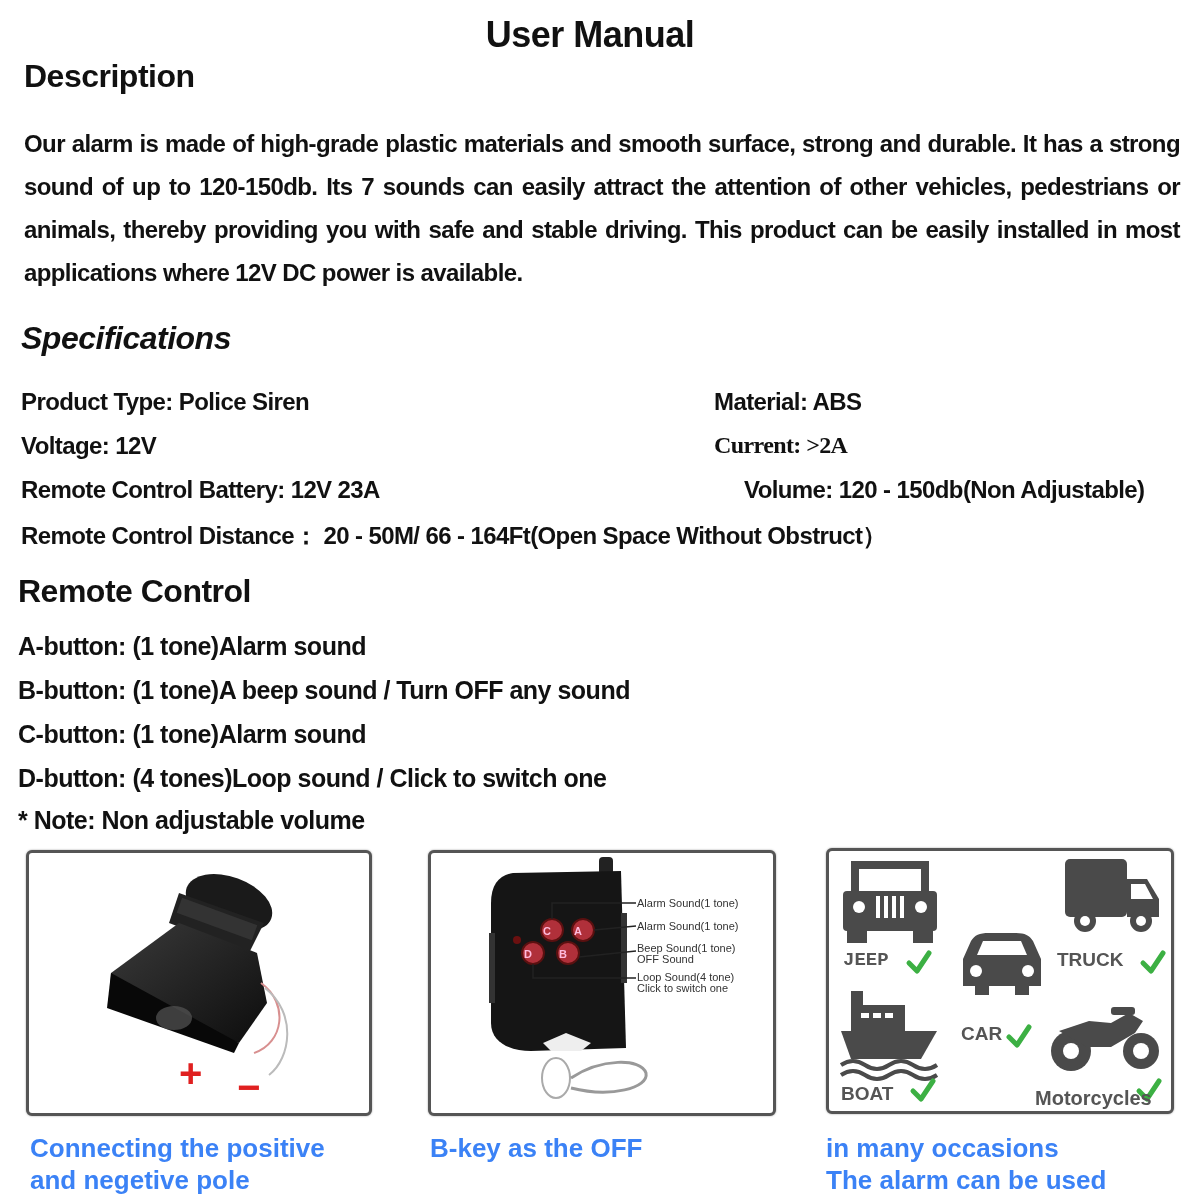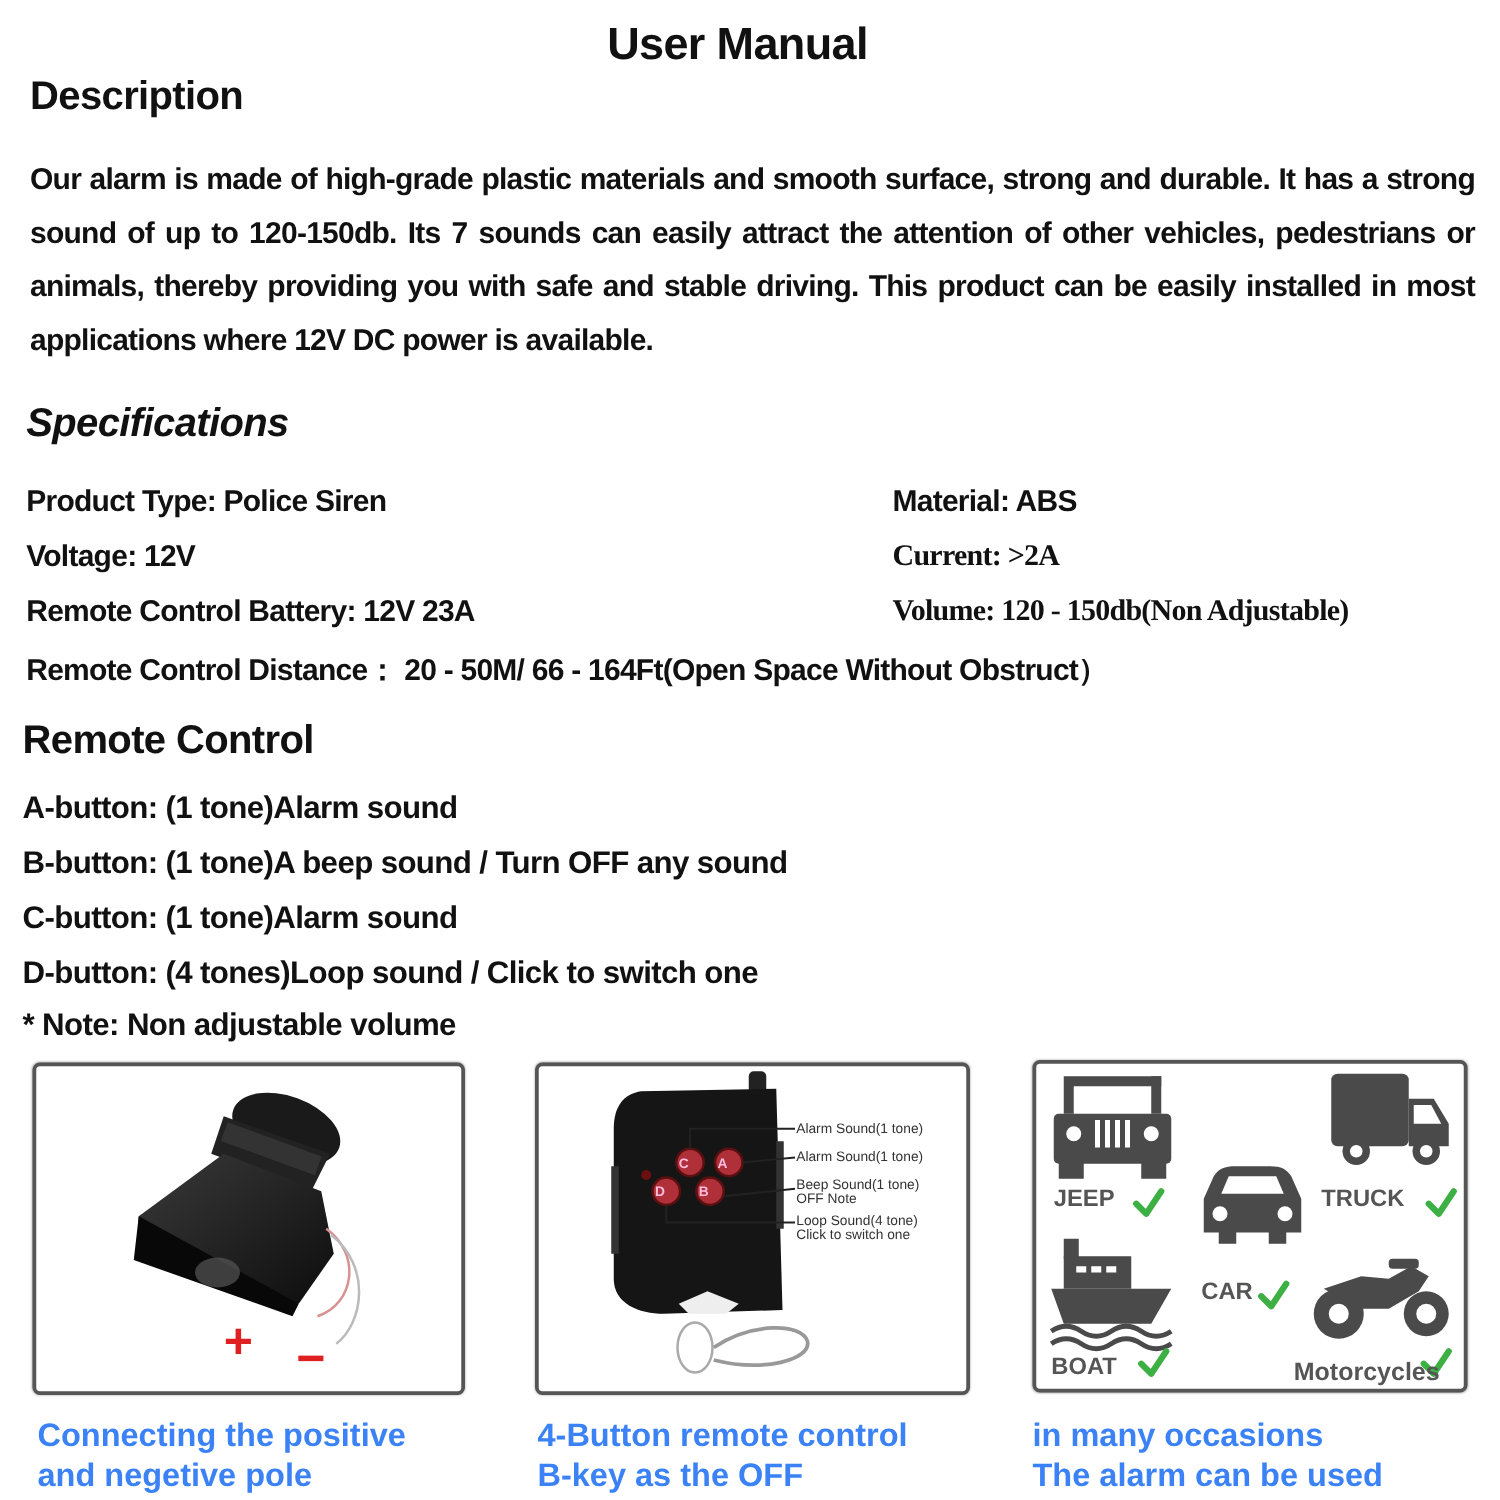--- a/index.html
+++ b/index.html
@@ -22,21 +22,21 @@
 
 <div class="abs h2" style="left:24px;top:58px;">Description</div>
 <div class="abs desc">Our alarm is made of high-grade plastic materials and smooth surface, strong and durable. It has a strong sound of up to 120-150db. Its 7 sounds can easily attract the attention of other vehicles, pedestrians or animals, thereby providing you with safe and stable driving. This product can be easily installed in most applications where 12V DC power is available.</div>
 
 <div class="abs h2" style="left:21px;top:320px;font-style:italic;">Specifications</div>
 <div class="abs spec" style="left:21px;top:388px;">Product Type: Police Siren</div>
 <div class="abs spec" style="left:21px;top:432px;">Voltage: 12V</div>
 <div class="abs spec" style="left:21px;top:476px;">Remote Control Battery: 12V 23A</div>
 <div class="abs spec" style="left:714px;top:388px;">Material: ABS</div>
 <div class="abs spec" style="left:714px;top:432px;font-family:Liberation Serif, serif;">Current: &gt;2A</div>
-<div class="abs spec" style="left:714px;top:476px;font-family:Liberation Serif, serif;">Volume: 120 - 150db(Non Adjustable)</div>
+<div class="abs spec" style="left:744px;top:476px;">Volume: 120 - 150db(Non Adjustable)</div>
 <div class="abs spec" style="left:21px;top:520px;">Remote Control Distance： 20 - 50M/ 66 - 164Ft(Open Space Without Obstruct）</div>
 
 <div class="abs h2" style="left:18px;top:573px;">Remote Control</div>
 <div class="abs rc" style="top:632px;">A-button: (1 tone)Alarm sound</div>
 <div class="abs rc" style="top:676px;">B-button: (1 tone)A beep sound / Turn OFF any sound</div>
 <div class="abs rc" style="top:720px;">C-button: (1 tone)Alarm sound</div>
 <div class="abs rc" style="top:764px;">D-button: (4 tones)Loop sound / Click to switch one</div>
 <div class="abs rc" style="top:806px;">* Note: Non adjustable volume</div>
 
 <div class="abs panel" style="left:26px;top:850px;width:340px;height:260px;">
@@ -92,26 +92,25 @@
     <ellipse cx="125" cy="225" rx="14" ry="20" fill="none" stroke="#aaa" stroke-width="2"></ellipse>
     <path d="M140 225 C170 205 210 205 215 220 C218 235 180 245 140 235" fill="none" stroke="#999" stroke-width="3"></path>
   </svg>
   <div class="abs" style="left:112px;top:72px;font-size:11px;font-weight:bold;color:#fbd;">C</div>
   <div class="abs" style="left:143px;top:72px;font-size:11px;font-weight:bold;color:#fbd;">A</div>
   <div class="abs" style="left:93px;top:95px;font-size:11px;font-weight:bold;color:#fbd;">D</div>
   <div class="abs" style="left:128px;top:95px;font-size:11px;font-weight:bold;color:#fbd;">B</div>
   <div class="abs lbl" style="left:206px;top:45px;">Alarm Sound(1 tone)</div>
   <div class="abs lbl" style="left:206px;top:68px;">Alarm Sound(1 tone)</div>
   <div class="abs lbl" style="left:206px;top:90px;">Beep Sound(1 tone)</div>
-  <div class="abs lbl" style="left:206px;top:101px;">OFF Note</div>
+  <div class="abs lbl" style="left:206px;top:101px;">OFF Sound</div>
   <div class="abs lbl" style="left:206px;top:119px;">Loop Sound(4 tone)</div>
   <div class="abs lbl" style="left:206px;top:130px;">Click to switch one</div>
 </div>
 <div class="abs caption" style="left:430px;top:1132px;">
-  <div>4-Button remote control</div>
   <div>B-key as the OFF</div>
 </div>
 
 <div class="abs panel" style="left:826px;top:848px;width:342px;height:260px;">
   <svg width="342" height="260" viewBox="0 0 342 260">
 
     <g fill="#4a4a4a">
       <path d="M22 10 L100 10 L100 18 L30 18 L30 40 L22 40 Z"></path>
       <rect x="92" y="10" width="8" height="30"></rect>
       <rect x="14" y="40" width="94" height="40" rx="4"></rect>
@@ -163,21 +162,21 @@
     </g>
 
     <g stroke="#3cb043" stroke-width="5" fill="none" stroke-linecap="round" stroke-linejoin="round">
       <path d="M80 112 L88 120 L100 102"></path>
       <path d="M314 112 L322 120 L334 102"></path>
       <path d="M180 186 L188 194 L200 176"></path>
       <path d="M84 240 L92 248 L104 230"></path>
       <path d="M310 240 L318 248 L330 230"></path>
     </g>
   </svg>
-  <div class="abs veh-lbl" style="left:14px;top:98px;">JEEP</div>
+  <div class="abs veh-lbl" style="left:14px;top:98px;font-family:Liberation Mono, monospace;">JEEP</div>
   <div class="abs veh-lbl" style="left:228px;top:98px;">TRUCK</div>
   <div class="abs veh-lbl" style="left:132px;top:172px;">CAR</div>
   <div class="abs veh-lbl" style="left:12px;top:232px;">BOAT</div>
   <div class="abs veh-lbl" style="left:206px;top:236px;font-size:20px;">Motorcycles</div>
 </div>
 <div class="abs caption" style="left:826px;top:1132px;">
   <div>in many occasions</div>
   <div>The alarm can be used</div>
 </div>
 

